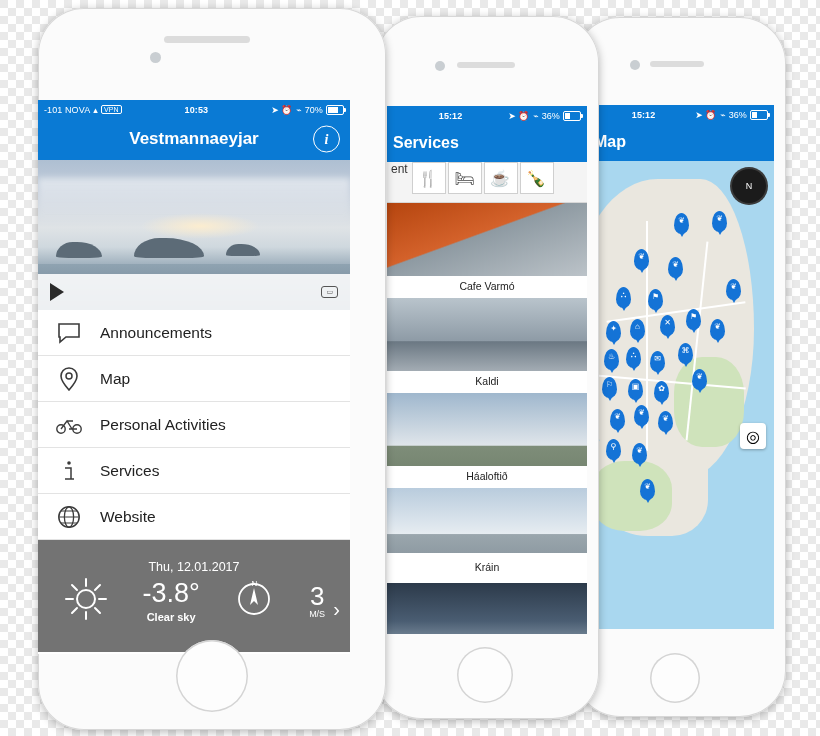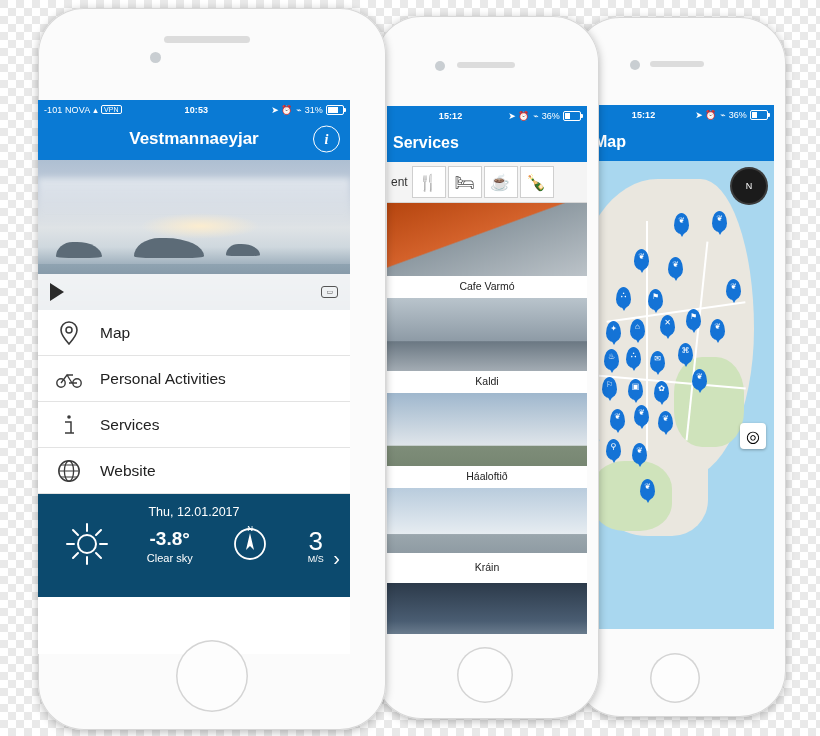--- a/index.html
+++ b/index.html
@@ -71,32 +71,32 @@
   .playrow{position:absolute;left:0;right:0;bottom:0;height:36px;background:rgba(255,255,255,.88);
            display:flex;align-items:center;justify-content:space-between;padding:0 12px;}
   .play-tri{width:0;height:0;border-left:14px solid #2b2b2b;border-top:9px solid transparent;border-bottom:9px solid transparent;}
   .cc{border:1.4px solid #555;border-radius:3px;font-size:7px;padding:1px 4px;color:#555;}
 
   .menu{background:#fff;}
   .menu-item{display:flex;align-items:center;gap:18px;height:45px;padding:0 18px;
              border-bottom:1px solid #e3e3e3;color:#222;font-size:15.5px;}
   .menu-item .ico{width:26px;height:26px;display:flex;align-items:center;justify-content:center;color:#3b3b3b;}
 
-  .weather{background:#0c4a6e;color:#fff;height:96px;position:relative;padding-top:7px;}
+  .weather{background:#737373;color:#fff;height:96px;position:relative;padding-top:16px;}
   .wdate{text-align:center;font-size:12.5px;padding:4px 0 2px;}
   .wrow{display:flex;align-items:center;justify-content:space-around;padding:0 8px;}
-  .temp{font-size:19px;font-weight:700;line-height:1;}
-  .cond{font-size:11px;text-align:center;margin-top:4px;}
+  .temp{font-size:27px;font-weight:400;line-height:1;}
+  .cond{font-size:11px;text-align:center;margin-top:4px;font-weight:bold;}
   .wind{font-size:26px;font-weight:300;line-height:1;}
   .wunit{font-size:9px;text-align:center;}
   .chev{position:absolute;right:10px;top:62%;transform:translateY(-50%);
         font-size:20px;color:#fff;font-weight:300;}
 
   
-  .seg{background:#f4f4f4;height:40px;display:flex;align-items:center;border-bottom:1px solid #d8d8d8;}
+  .seg{background:#f4f4f4;height:40px;display:flex;border-bottom:1px solid #d8d8d8;}
   .seg .lbl{font-size:12px;color:#333;padding-left:4px;white-space:nowrap;}
   .seg .icons{display:flex;gap:2px;margin-left:4px;}
   .seg .sicon{width:32px;height:30px;border:1px solid #cfcfcf;background:#fff;
               display:flex;align-items:center;justify-content:center;color:#444;}
   .grid{display:grid;grid-template-columns:1fr;}
   .cell{position:relative;height:95px;overflow:hidden;background:#cfd5da;}
   .cell .cap{position:absolute;left:0;right:0;bottom:0;height:22px;background:#fff;
              display:flex;align-items:center;justify-content:center;font-size:10.5px;color:#222;
              text-align:center;line-height:1.05;}
   .cell.two .cap{height:30px;}
@@ -319,21 +319,21 @@
         <div class="sb-left">
           <span>-101 NOVA</span>
           <span>▴</span>
           <span style="border:1px solid #fff;border-radius:2px;padding:0 2px;font-size:7px;">VPN</span>
         </div>
         <div class="sb-mid">10:53</div>
         <div class="sb-right">
           <span>➤</span>
           <span>⏰</span>
           <span>⌁</span>
-          <span>31%</span>
+          <span>70%</span>
           <span class="batt">
               <i style="width:10px"></i>
             </span>
         </div>
       </div>
 
       <div class="navbar" id="p1-nav">
         <span>Vestmannaeyjar</span>
         <div class="info-btn">
           <span>i</span>
@@ -349,20 +349,28 @@
         <div class="water"></div>
         <div class="playrow">
           <div class="play-tri"></div>
           <div class="cc">▭</div>
         </div>
       </div>
 
       <div class="menu">
         <div class="menu-item">
           <span class="ico">
+            <svg width="24" height="22" viewBox="0 0 24 22">
+                <path d="M2 2 H22 V15 H9 L3 20 V15 H2 Z" fill="none" stroke="#3b3b3b" stroke-width="1.6"></path>
+              </svg>
+          </span>
+          <span>Announcements</span>
+        </div>
+        <div class="menu-item">
+          <span class="ico">
             <svg width="20" height="24" viewBox="0 0 20 24">
                 <path d="M10 1 C5 1 2 5 2 9 C2 14 10 23 10 23 C10 23 18 14 18 9 C18 5 15 1 10 1 Z" fill="none" stroke="#3b3b3b" stroke-width="1.6"></path>
                 <circle cx="10" cy="9" r="3" fill="none" stroke="#3b3b3b" stroke-width="1.5"></circle>
               </svg>
           </span>
           <span>Map</span>
         </div>
         <div class="menu-item">
           <span class="ico">
             <svg width="26" height="18" viewBox="0 0 26 18">

